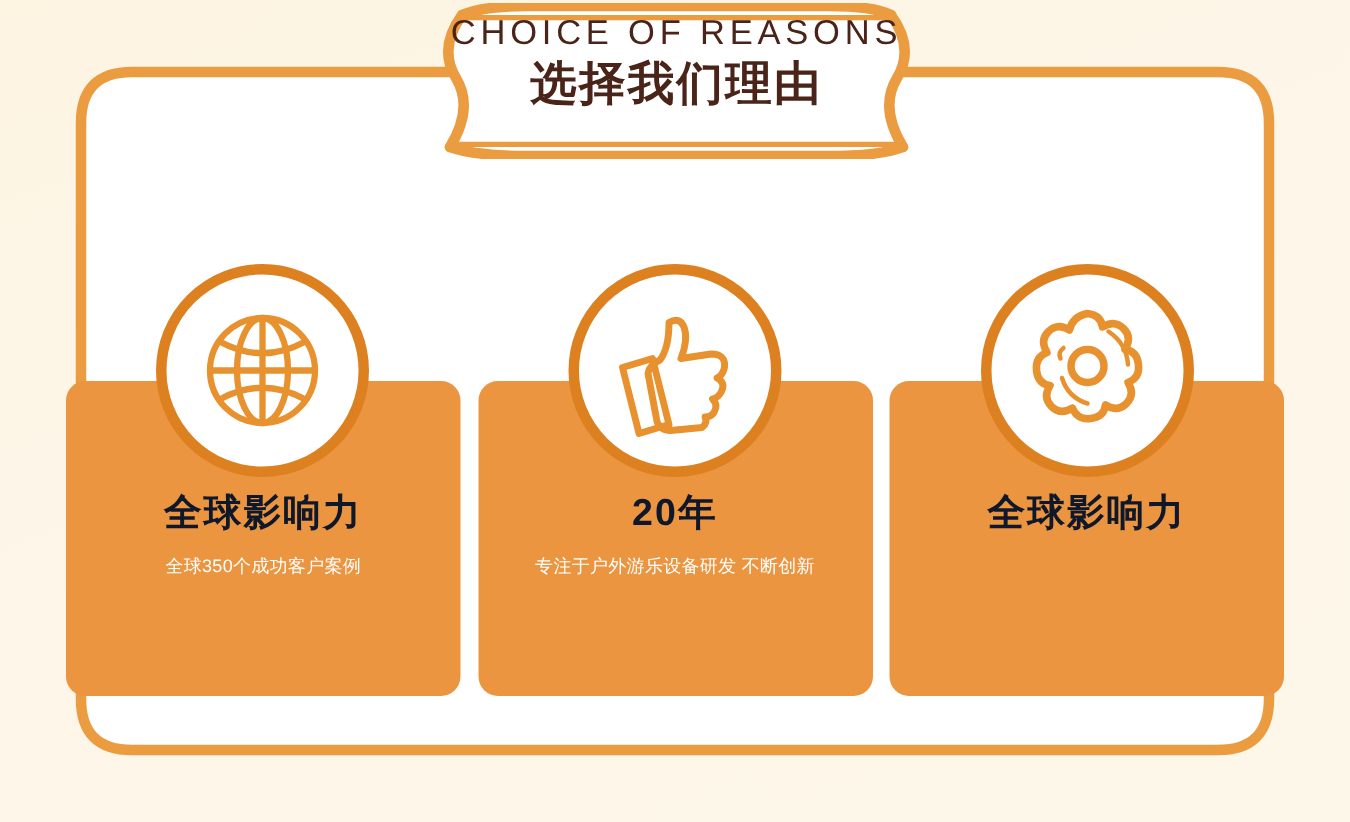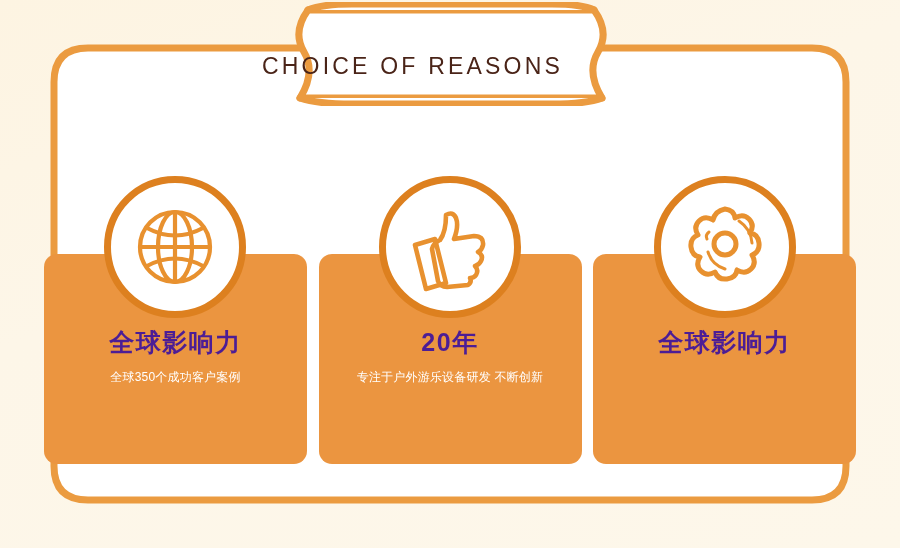--- a/index.html
+++ b/index.html
@@ -47,24 +47,24 @@
     width: 378px;
     height: 104px;
   }
   .ribbon-text {
     position: absolute;
     left: 0;
     top: 0;
     width: 378px;
     height: 104px;
     display: flex;
-    flex-direction: row;
+    flex-direction: column;
     align-items: center;
     justify-content: flex-start;
-    padding-top: 24px;
+    padding-top: 8px;
     box-sizing: border-box;
   }
   .ribbon-en {
     color: #4a2418;
     font-size: 23px;
     font-weight: 400;
     letter-spacing: 3.2px;
     line-height: 1;
     white-space: nowrap;
   }
@@ -94,21 +94,21 @@
     height: 210px;
     background: #eb9540;
     border-radius: 13px;
     box-sizing: border-box;
     display: flex;
     flex-direction: column;
     align-items: center;
     padding-top: 76px;
   }
   .card-title {
-    color: #4c1d95;
+    color: #0f172a;
     font-size: 25px;
     font-weight: 700;
     letter-spacing: 1.5px;
     line-height: 1;
     white-space: nowrap;
   }
   .card-desc {
     margin-top: 13px;
     color: #ffffff;
     font-size: 12px;
@@ -175,20 +175,21 @@
                Q 54 70 38 96
                L 340 96
                Q 324 70 336 50
                Q 348 30 332 8 Z" fill="none" stroke="#eb9b40" stroke-width="7" stroke-linejoin="round" stroke-linecap="round"></path>
 
       <path d="M 46 8 Q 60 2 90 2 L 290 2 Q 320 2 332 8" fill="#ffffff" stroke="#eb9b40" stroke-width="7" stroke-linecap="round"></path>
       <path d="M 38 96 Q 55 102 90 102 L 290 102 Q 325 102 340 96" fill="#ffffff" stroke="#eb9b40" stroke-width="7" stroke-linecap="round"></path>
     </svg>
     <div class="ribbon-text">
       <div class="ribbon-en">CHOICE OF REASONS</div>
+      <div class="ribbon-cn">选择我们理由</div>
     </div>
   </div>
 
   <div class="cards">
 
     <div class="card">
       <div class="card-title">全球影响力</div>
       <div class="card-desc">全球350个成功客户案例</div>
     </div>
 

